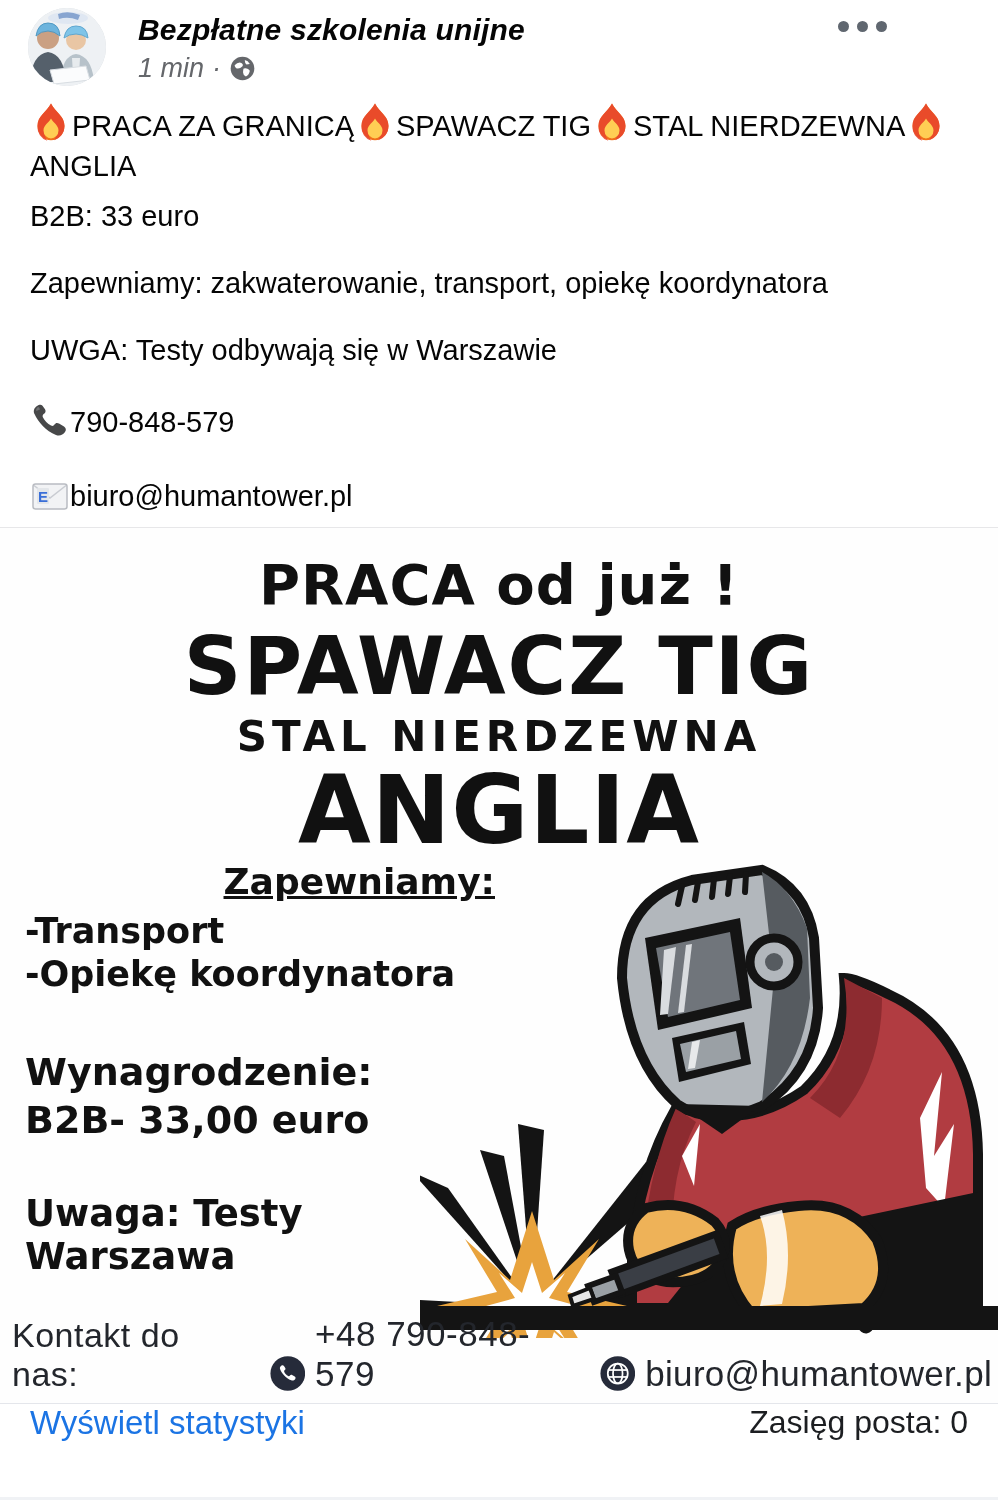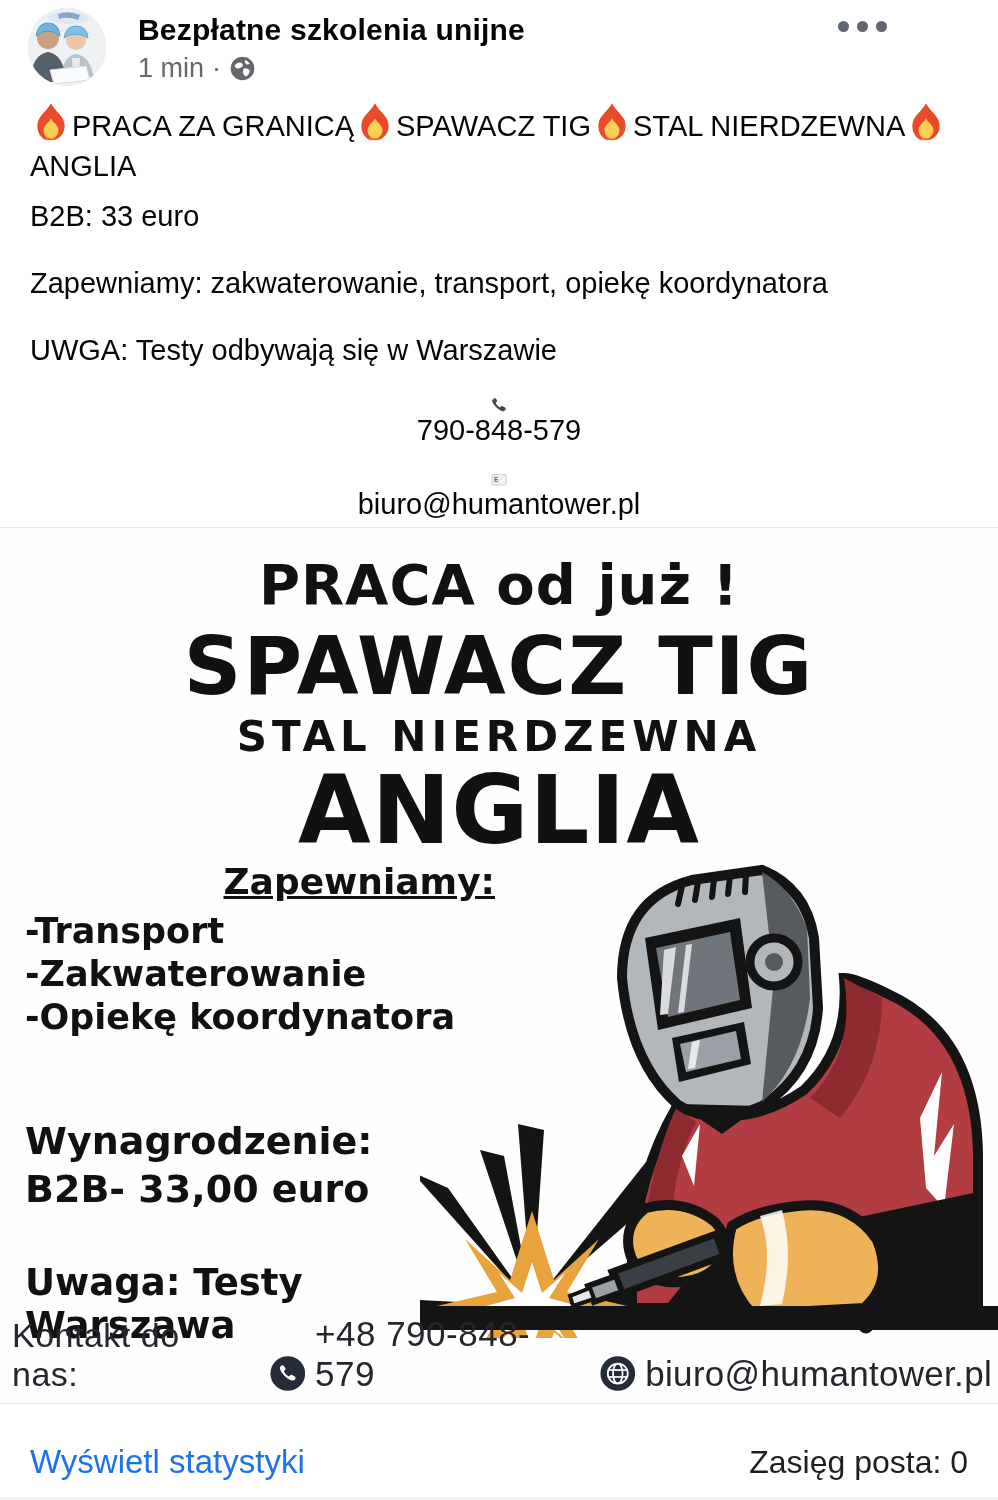--- a/index.html
+++ b/index.html
@@ -5,21 +5,21 @@
   * { margin: 0; padding: 0; box-sizing: border-box; }
   html, body { background: #fff; }
   body { font-family: "Liberation Sans", sans-serif; }
   .screen {
     position: relative; width: 998px; height: 1500px;
     background: #fff; overflow: hidden; margin: 0 auto;
     color: #050505;
   }
 
   
-  .post-header { position: absolute; top: 0; left: 0; width: 923px; height: 100px; }
+  .post-header { position: absolute; top: 0; left: 0; width: 923px; height: 100px; font-style: italic; }
   .avatar {
     position: absolute; left: 28px; top: 8px; width: 78px; height: 78px;
     border-radius: 50%; overflow: hidden; background: #e9edf1;
     box-shadow: inset 0 0 0 1px rgba(0,0,0,.08);
   }
   .avatar svg { width: 100%; height: 100%; display: block; }
   .page-name {
     position: absolute; left: 138px; top: 13px;
     font-size: 30px; font-weight: 700; color: #050505; letter-spacing: .2px;
   }
@@ -35,21 +35,21 @@
     cursor: pointer;
   }
   .more-btn i { width: 11px; height: 11px; border-radius: 50%; background: #606770; display: block; }
 
   
   .post-text { position: absolute; left: 30px; top: 102px; width: 938px; }
   .post-text p { font-size: 29px; line-height: 40px; color: #050505; }
   .headline { line-height: 47px; margin-bottom: 10px; }
   .line { margin-bottom: 27px; }
   .fire { width: 36px; height: 42px; display: inline-block; vertical-align: -8px; margin: 0 3px; }
-  .contact-row { display: flex; align-items: center; gap: 0; margin-bottom: 24px; height: 50px; flex-direction: column; }
+  .contact-row { display: flex; align-items: center; gap: 0; margin-bottom: 24px; height: 50px; }
   .contact-row .txt { font-size: 29px; color: #050505; }
   .emoji { width: 40px; height: 40px; display: inline-block; }
 
   
   .poster {
     position: absolute; left: 0; top: 527px; width: 998px; height: 876px;
     background: #fefefe; border-top: 1px solid #e7e7e9; cursor: pointer;
   }
   .poster .t1, .poster .t2, .poster .t3, .poster .t4 {
     position: absolute; width: 100%; text-align: center; color: #111;
@@ -59,42 +59,42 @@
   .t2 { top: 92px;  font-size: 80px; font-weight: 800; letter-spacing: 2px; }
   .t3 { top: 184px; font-size: 42px; font-weight: 800; letter-spacing: 5px; }
   .t4 { top: 228px; font-size: 94px; font-weight: 700; font-family: "Liberation Sans", sans-serif; letter-spacing: 1px; }
 
   .poster-left {
     position: absolute; left: 25px; top: 333px; width: 470px;
     font-family: "DejaVu Sans", sans-serif; color: #111;
   }
   .pl-heading { font-size: 36px; font-weight: 700; text-decoration: underline; margin-bottom: 8px; text-align: right; }
   .pl-item { font-size: 35px; font-weight: 700; line-height: 43px; }
-  .pl-salary { margin-top: 78px; font-size: 38px; font-weight: 700; line-height: 48px; }
+  .pl-salary { margin-top: 52px; font-size: 38px; font-weight: 700; line-height: 48px; }
   .pl-note { margin-top: 48px; font-size: 37px; font-weight: 700; }
 
   .welder { position: absolute; left: 420px; top: 328px; width: 578px; height: 482px; }
   .welder svg { width: 100%; height: 100%; display: block; }
 
   .poster-contact {
     position: absolute; left: 12px; top: 814px; width: 980px; height: 52px;
     display: flex; align-items: flex-end; color: #23262c;
   }
   .poster-contact .pc-label { font-size: 34px; letter-spacing: .5px; }
   .poster-contact .pc-icon { width: 41px; height: 41px; display: inline-block; }
   .pc-phone-icon { margin-left: 46px; }
   .pc-phone-num { font-size: 35px; margin-left: 10px; letter-spacing: .5px; }
   .pc-globe-icon { margin-left: 46px; }
   .pc-email { font-size: 35px; margin-left: 10px; letter-spacing: .3px; }
 
   
   .post-footer {
     position: absolute; left: 0; top: 1403px; width: 998px; height: 94px;
     border-top: 1px solid #e4e6eb;
-    display: flex; align-items: flex-end; justify-content: space-between;
+    display: flex; align-items: flex-start; justify-content: space-between;
     padding: 0 30px 16px 30px; background: #fff;
   }
   .stats-link { font-size: 33px; color: #1b74e4; cursor: pointer; }
   .reach { font-size: 32px; color: #1c1e21; }
   .bottom-strip { position: absolute; left: 0; bottom: 0; width: 998px; height: 3px; background: #f0f2f5; }
 </style>
 </head>
 <body>
 
 <div class="screen">
@@ -181,21 +181,20 @@
 
   <div class="poster">
     <div class="t1">PRACA od już !</div>
     <div class="t2">SPAWACZ TIG</div>
     <div class="t3">STAL NIERDZEWNA</div>
     <div class="t4">ANGLIA</div>
 
     <div class="poster-left">
       <div class="pl-heading">Zapewniamy:</div>
       <div class="pl-item">-Transport</div>
-      <div class="pl-item">-Zakwaterowanie</div>
       <div class="pl-item">-Opiekę koordynatora</div>
       <div class="pl-salary">
         <span>Wynagrodzenie:</span><br>
         <span>B2B- 33,00 euro</span>
       </div>
       <div class="pl-note">Uwaga: Testy Warszawa</div>
     </div>
 
     <div class="welder">
       <svg viewBox="0 0 578 482">

